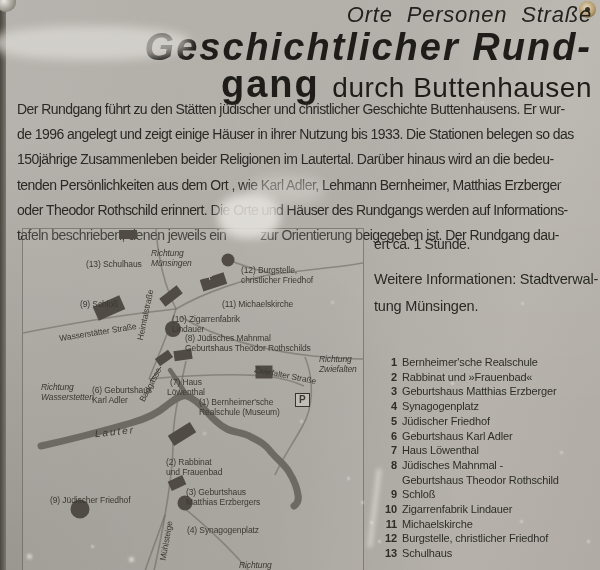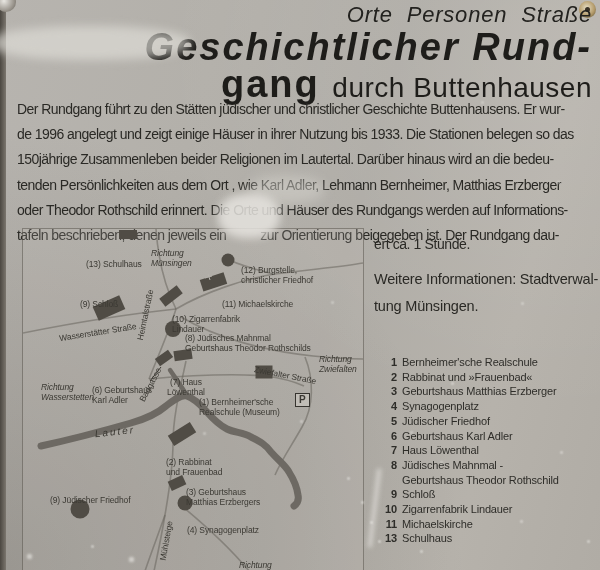--- a/index.html
+++ b/index.html
@@ -215,20 +215,24 @@
       </div>
       <div class="legend-row">
         <span class="legend-num">10</span>
         <span class="legend-text">Zigarrenfabrik Lindauer</span>
       </div>
       <div class="legend-row">
         <span class="legend-num">11</span>
         <span class="legend-text">Michaelskirche</span>
       </div>
       <div class="legend-row">
+        <span class="legend-num">12</span>
+        <span class="legend-text">Burgstelle, christlicher Friedhof</span>
+      </div>
+      <div class="legend-row">
         <span class="legend-num">13</span>
         <span class="legend-text">Schulhaus</span>
       </div>
     </div>
 
   <div class="glare glare-band"></div>
   <div class="glare glare-blob2"></div>
   <div class="glare glare-blob1"></div>
   <div class="streak"></div>
   <div class="specks"></div>

